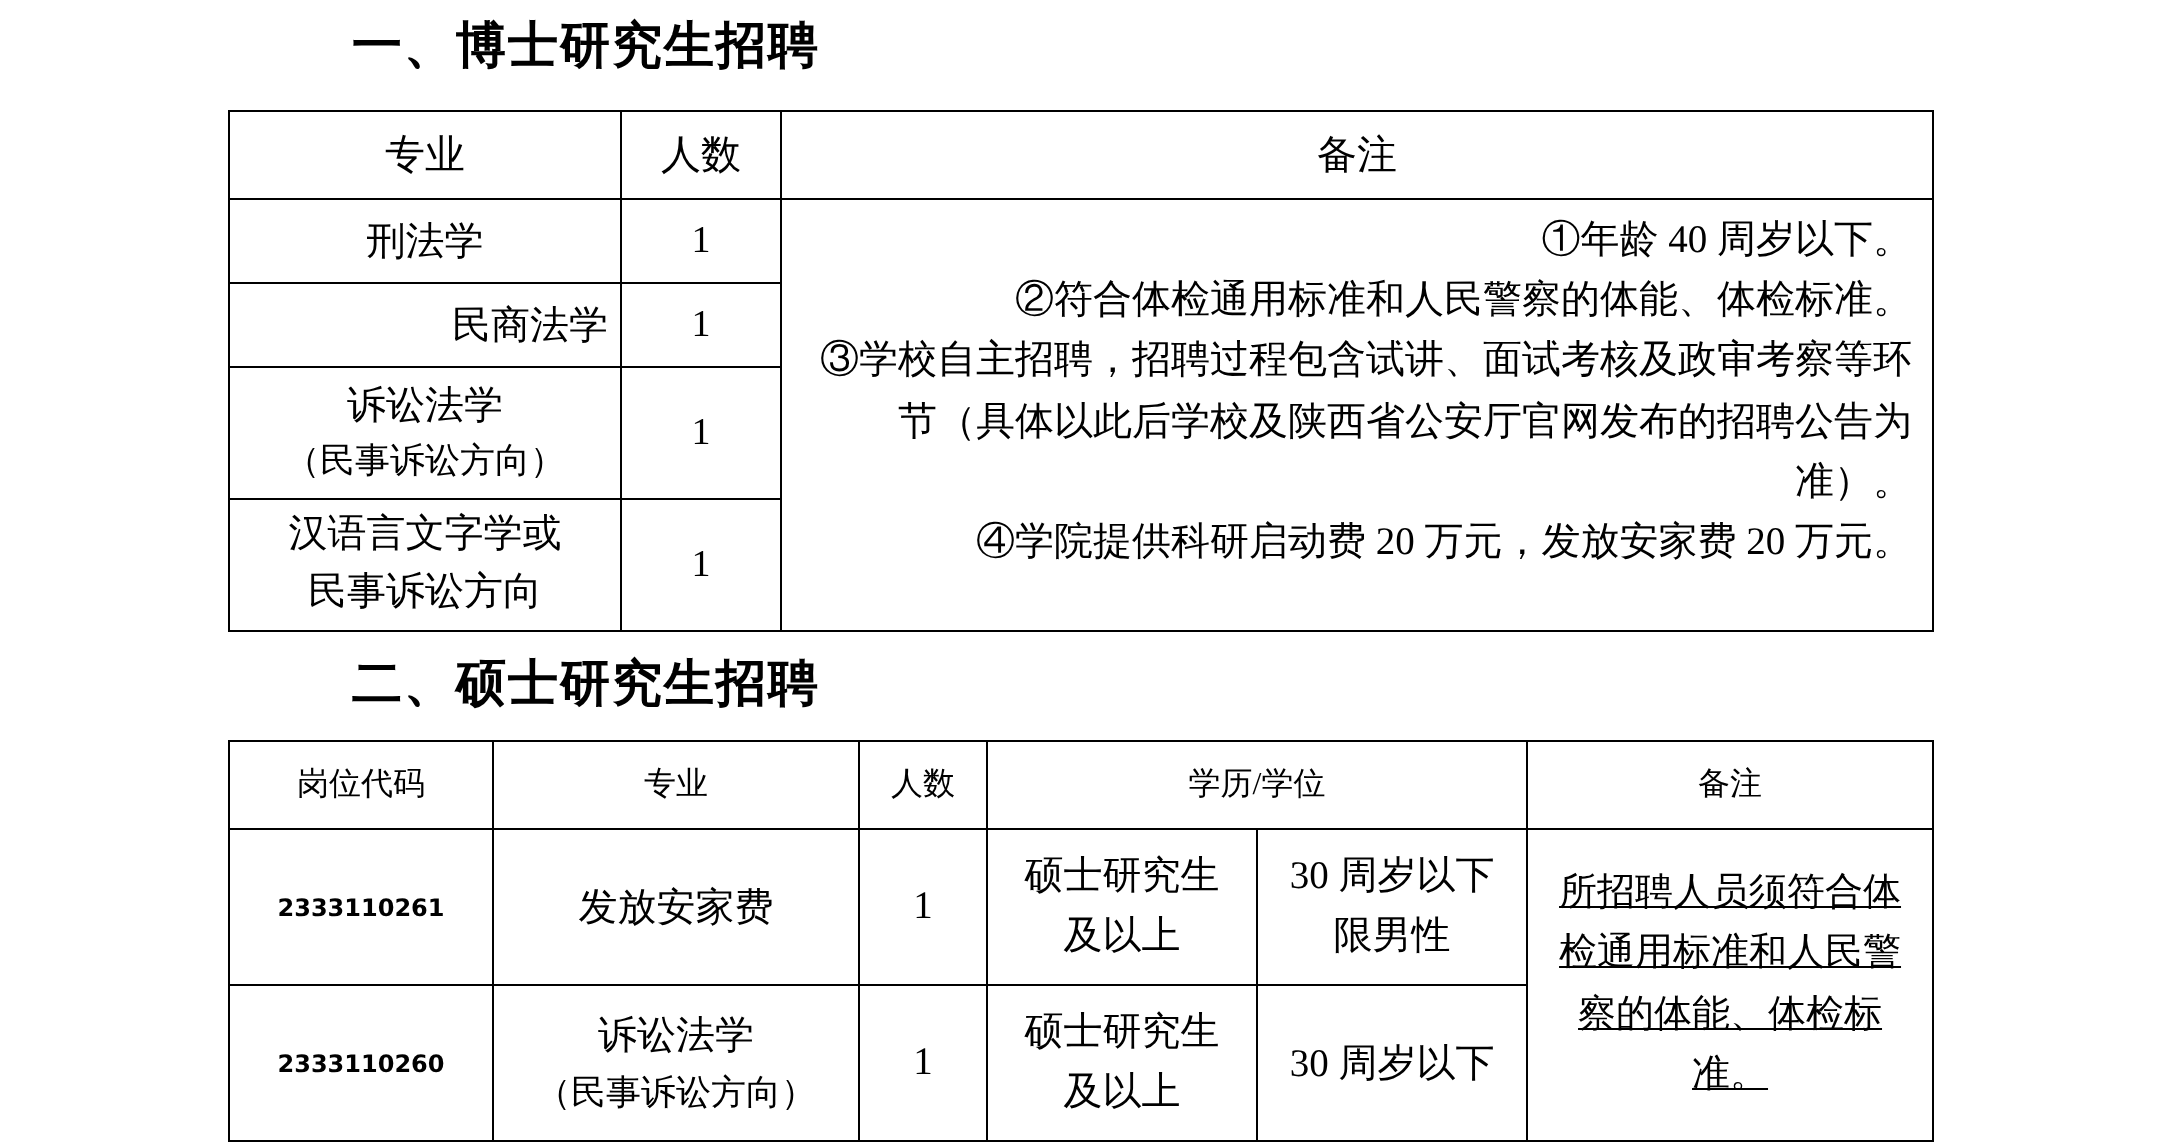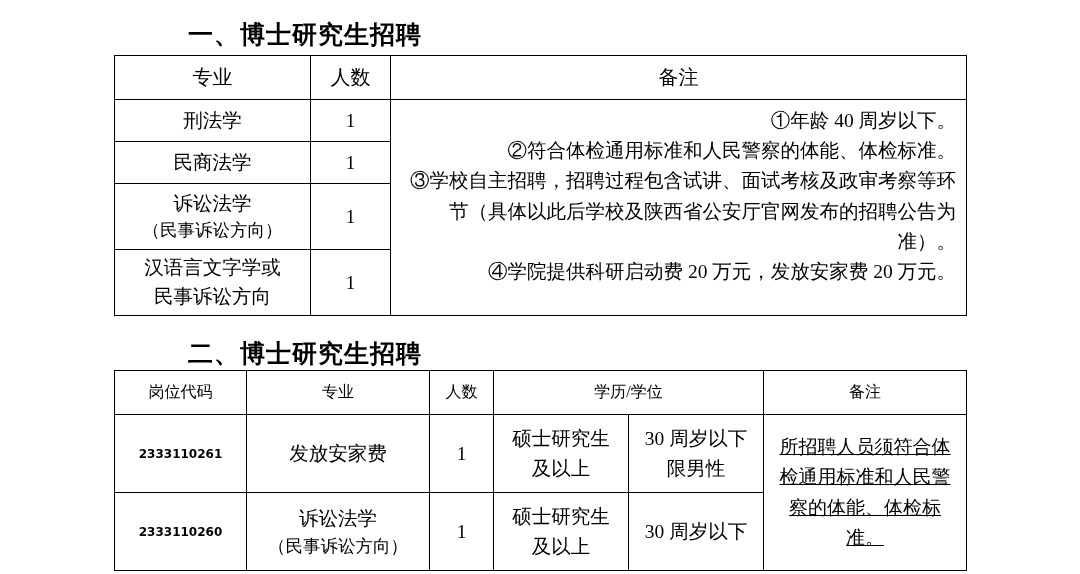--- a/index.html
+++ b/index.html
@@ -18,21 +18,21 @@
     position: relative;
     width: 1080px;
     height: 574px;
     box-sizing: border-box;
   }
   .section-heading {
     font-family: Liberation Sans, sans-serif;
     font-weight: bold;
     font-size: 25px;
     letter-spacing: 1px;
-    margin: 12px;
+    margin: 0;
     padding: 0;
   }
   .heading-1 {
     position: absolute;
     left: 176px;
     top: 6px;
   }
   .heading-2 {
     position: absolute;
     left: 176px;
@@ -154,21 +154,21 @@
         <td>1</td>
         <td class="remark-cell" rowspan="4">
           <div class="remark-line">①年龄 40 周岁以下。</div>
           <div class="remark-line">②符合体检通用标准和人民警察的体能、体检标准。</div>
           <div class="remark-wrap">③学校自主招聘，招聘过程包含试讲、面试考核及政审考察等环节（具体以此后学校及陕西省公安厅官网发布的招聘公告为准）。</div>
           <div class="remark-line">④学院提供科研启动费 20 万元，发放安家费 20 万元。</div>
         </td>
       </tr>
 
       <tr>
-        <td class="major" style="height:42px;">民商法学</td>
+        <td class="major" style="height:42px;text-align:right;">民商法学</td>
         <td>1</td>
       </tr>
 
       <tr>
         <td class="major two-line" style="height:66px;">
           <div>诉讼法学</div>
           <div class="sub">（民事诉讼方向）</div>
         </td>
         <td>1</td>
       </tr>
@@ -176,21 +176,21 @@
       <tr>
         <td class="major two-line" style="height:66px;">
           <div>汉语言文字学或</div>
           <div>民事诉讼方向</div>
         </td>
         <td>1</td>
       </tr>
     </tbody>
   </table>
 
-  <div class="section-heading heading-2">二、博士研究生招聘</div>
+  <div class="section-heading heading-2">二、硕士研究生招聘</div>
 
   <table class="tbl-mas">
     <colgroup>
       <col class="c-code">
         <col class="c-major">
         <col class="c-count">
       <col class="c-degree">
         <col class="c-age">
         <col class="c-remark">
     </colgroup>

